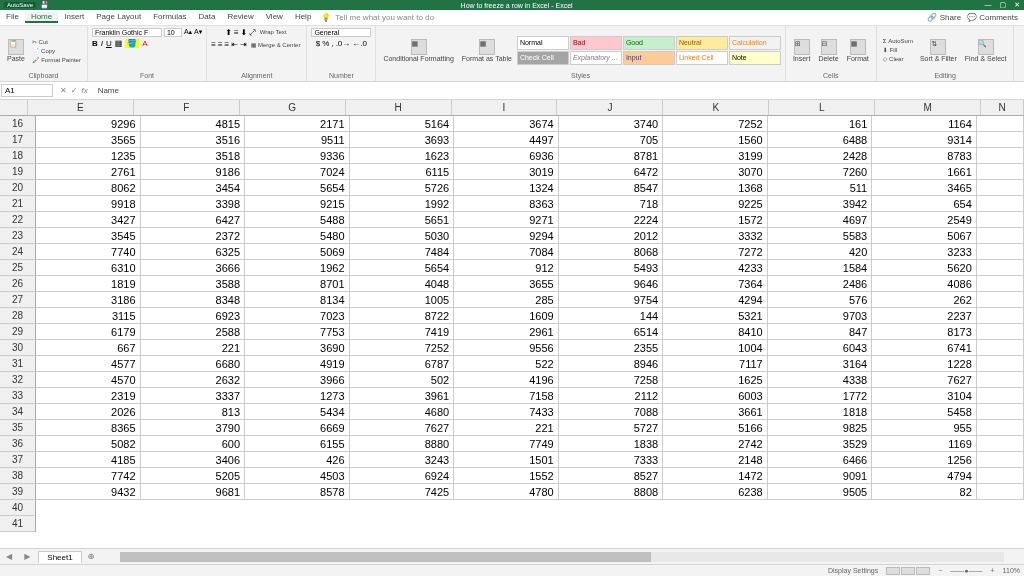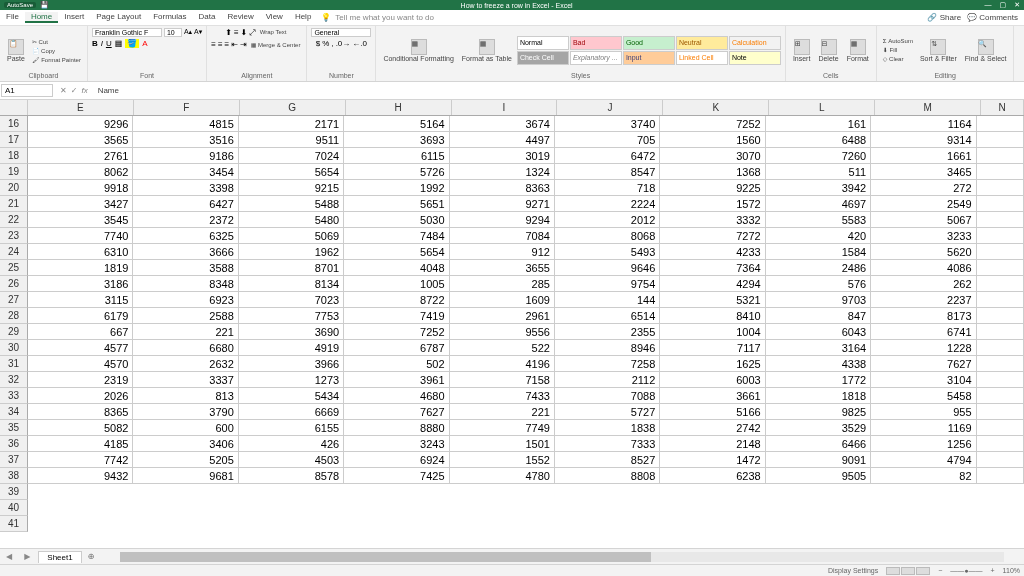--- a/index.html
+++ b/index.html
@@ -35,21 +35,21 @@
 .namebox-row { height: 18px; display: flex; align-items: center; border-bottom: 1px solid #d4d4d4; font-size: 8px; }
 .namebox { width: 52px; border: 1px solid #ccc; padding: 1px 3px; margin: 1px; }
 .fx-icons { padding: 0 6px; color: #888; display: flex; gap: 4px; }
 .formula-bar { flex: 1; padding: 1px 4px; color: #444; }
 .grid-area { position: relative; height: 448px; overflow: hidden; }
 .col-headers { display: flex; height: 16px; border-bottom: 1px solid #aaa; background: #f0f0f0; }
 .corner { width: 28px; border-right: 1px solid #ccc; background: #f0f0f0; }
 .col-header { flex: 1; min-width: 0; text-align: center; font-size: 10px; border-right: 1px solid #ccc; display: flex; align-items: center; justify-content: center; color: #333; cursor: pointer; }
 .col-header.narrow { flex: 0.4; }
 .grid-body { display: flex; }
-.row-headers { width: 28px; background: #f0f0f0; }
+.row-headers { width: 36px; background: #f0f0f0; }
 .row-header { height: 16px; text-align: center; font-size: 10px; border-bottom: 1px solid #ccc; border-right: 1px solid #aaa; display: flex; align-items: center; justify-content: center; color: #333; cursor: pointer; }
 .cells { flex: 1; }
 .row { display: flex; height: 16px; border-bottom: 1px solid #ccc; }
 .cell { flex: 1; min-width: 0; text-align: right; font-size: 11px; padding: 0 4px; border-right: 1px solid #ccc; display: flex; align-items: center; justify-content: flex-end; font-family: 'Franklin Gothic', Arial, sans-serif; color: #000; }
 .cell.narrow { flex: 0.4; }
 .sheet-tabs { height: 16px; background: #f3f3f3; display: flex; align-items: center; font-size: 8px; border-top: 1px solid #d4d4d4; }
 .sheet-nav { padding: 0 6px; color: #888; }
 .sheet-tab { background: #fff; border: 1px solid #ccc; border-bottom: none; padding: 1px 8px; margin-left: 2px; }
 .sheet-add { padding: 0 6px; color: #666; }
 .hscroll { flex: 1; margin: 0 20px; height: 10px; background: #e8e8e8; position: relative; }
@@ -297,20 +297,32 @@
           <div class="cell">9511</div>
           <div class="cell">3693</div>
           <div class="cell">4497</div>
           <div class="cell">705</div>
           <div class="cell">1560</div>
           <div class="cell">6488</div>
           <div class="cell">9314</div>
           <div class="cell narrow"></div>
         </div>
         <div class="row">
+          <div class="cell">1235</div>
+          <div class="cell">3518</div>
+          <div class="cell">9336</div>
+          <div class="cell">1623</div>
+          <div class="cell">6936</div>
+          <div class="cell">8781</div>
+          <div class="cell">3199</div>
+          <div class="cell">2428</div>
+          <div class="cell">8783</div>
+          <div class="cell narrow"></div>
+        </div>
+        <div class="row">
           <div class="cell">2761</div>
           <div class="cell">9186</div>
           <div class="cell">7024</div>
           <div class="cell">6115</div>
           <div class="cell">3019</div>
           <div class="cell">6472</div>
           <div class="cell">3070</div>
           <div class="cell">7260</div>
           <div class="cell">1661</div>
           <div class="cell narrow"></div>
@@ -329,21 +341,21 @@
         </div>
         <div class="row">
           <div class="cell">9918</div>
           <div class="cell">3398</div>
           <div class="cell">9215</div>
           <div class="cell">1992</div>
           <div class="cell">8363</div>
           <div class="cell">718</div>
           <div class="cell">9225</div>
           <div class="cell">3942</div>
-          <div class="cell">272</div>
+          <div class="cell">654</div>
           <div class="cell narrow"></div>
         </div>
         <div class="row">
           <div class="cell">3427</div>
           <div class="cell">6427</div>
           <div class="cell">5488</div>
           <div class="cell">5651</div>
           <div class="cell">9271</div>
           <div class="cell">2224</div>
           <div class="cell">1572</div>

